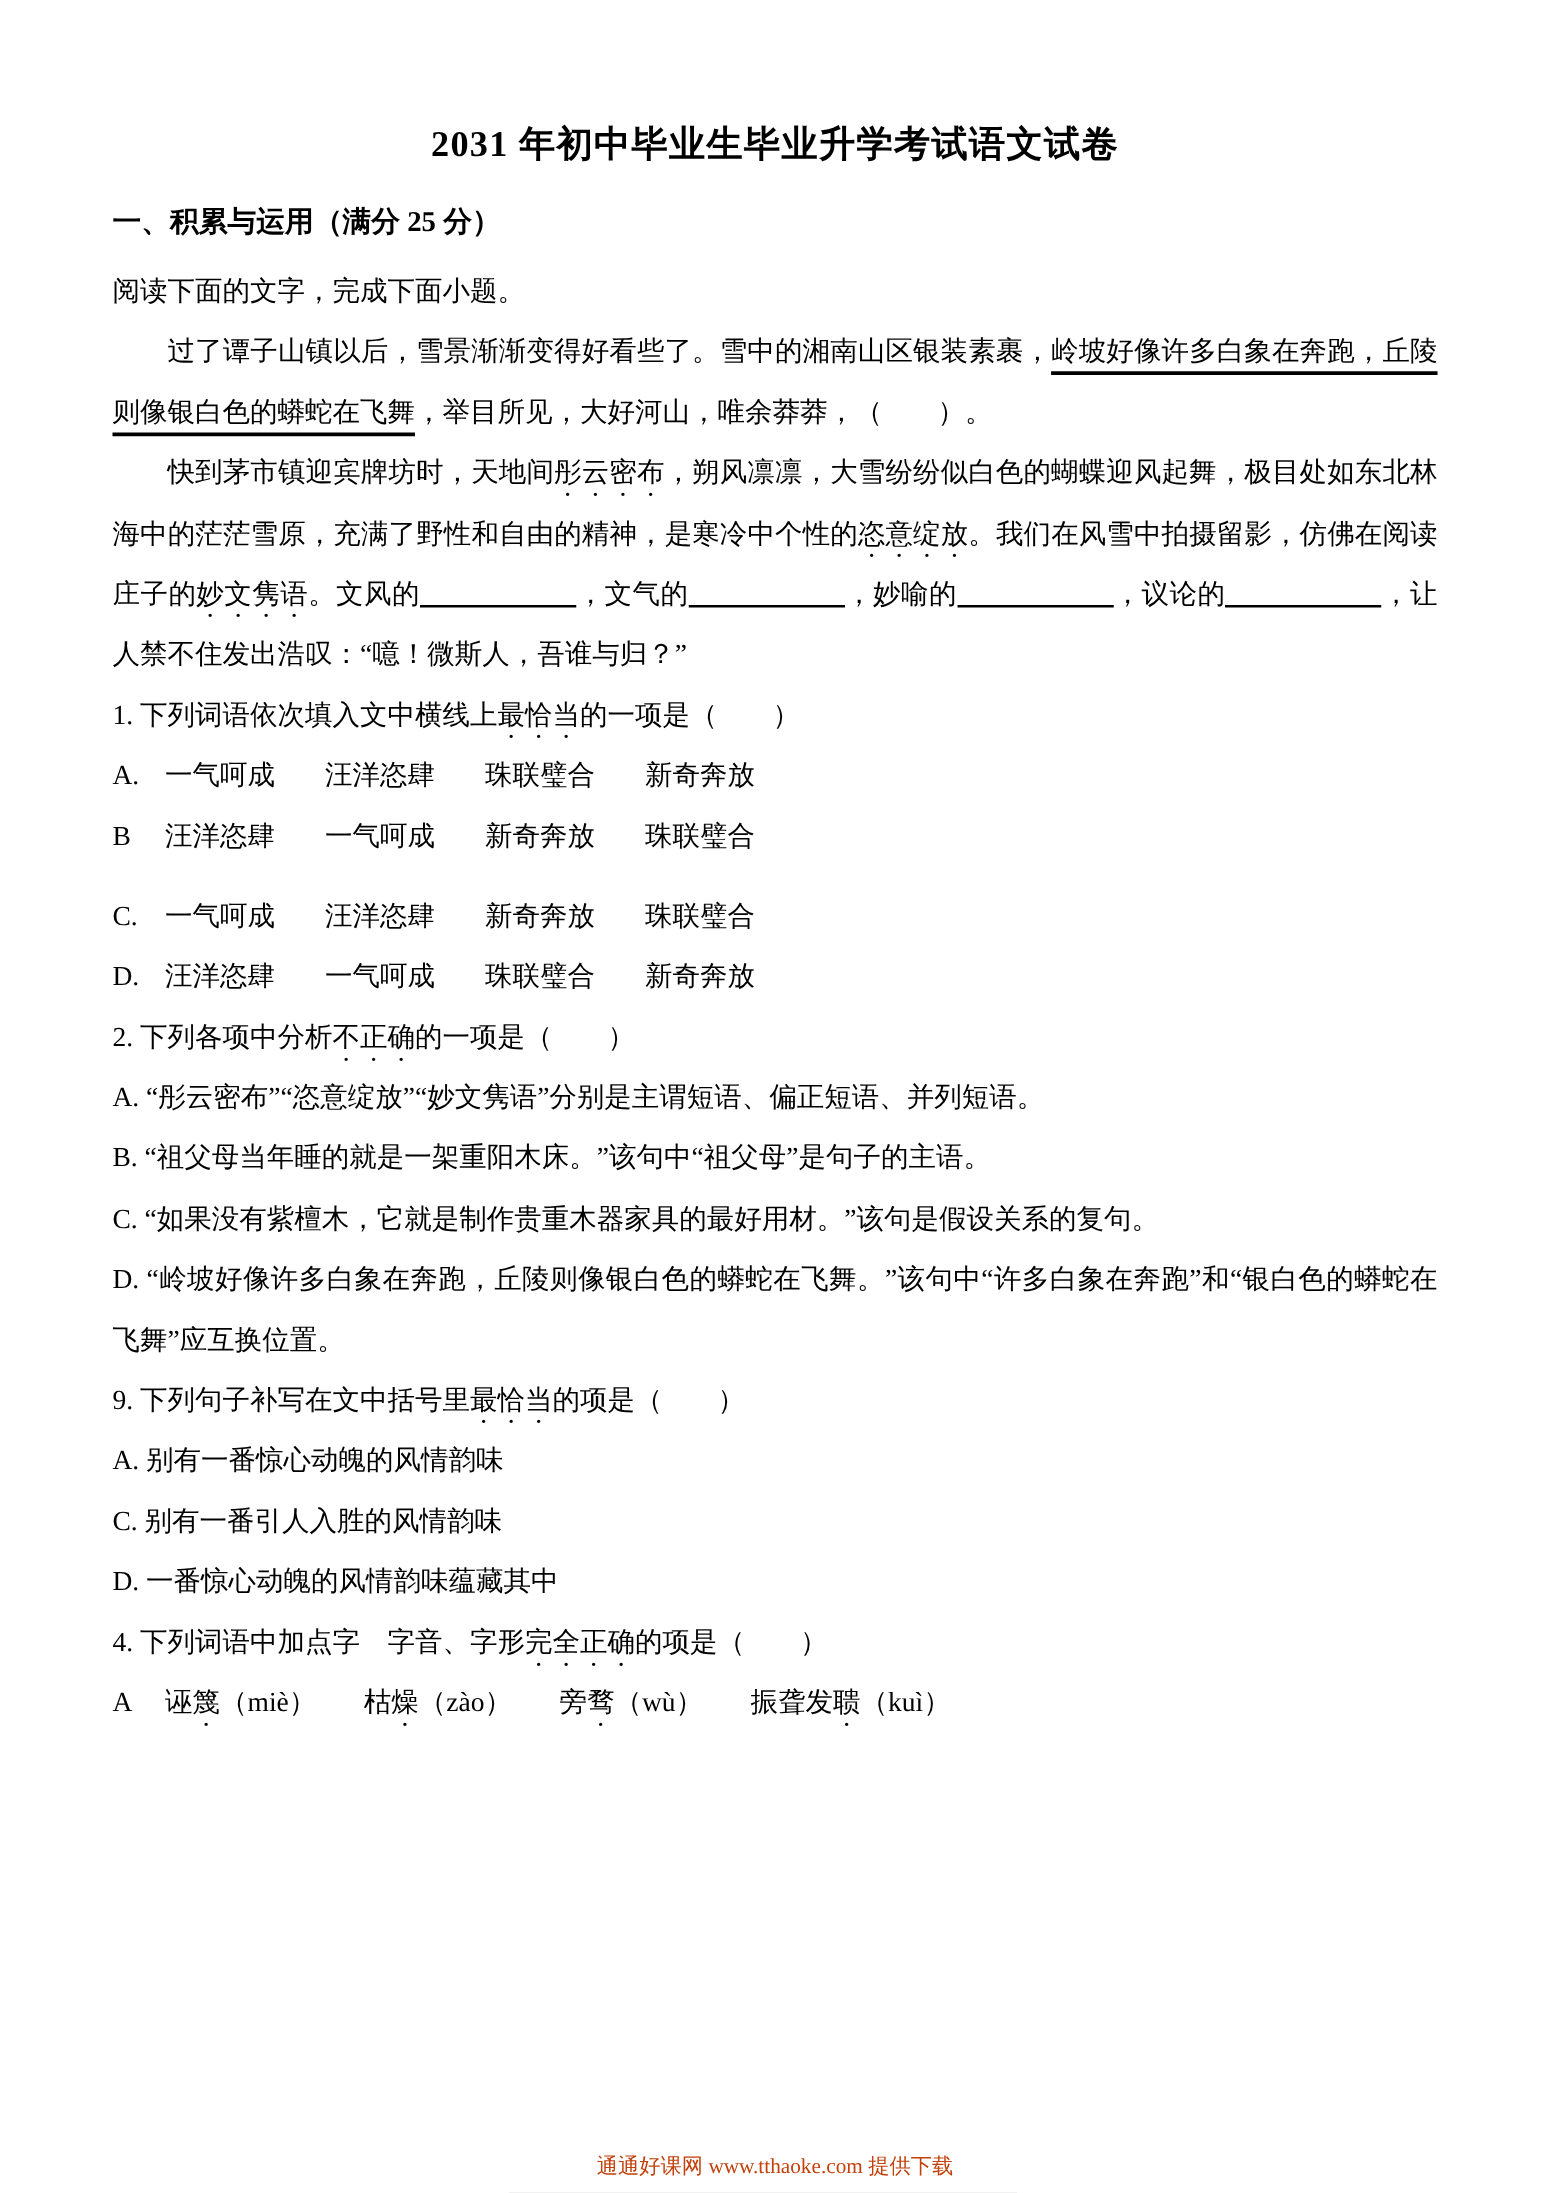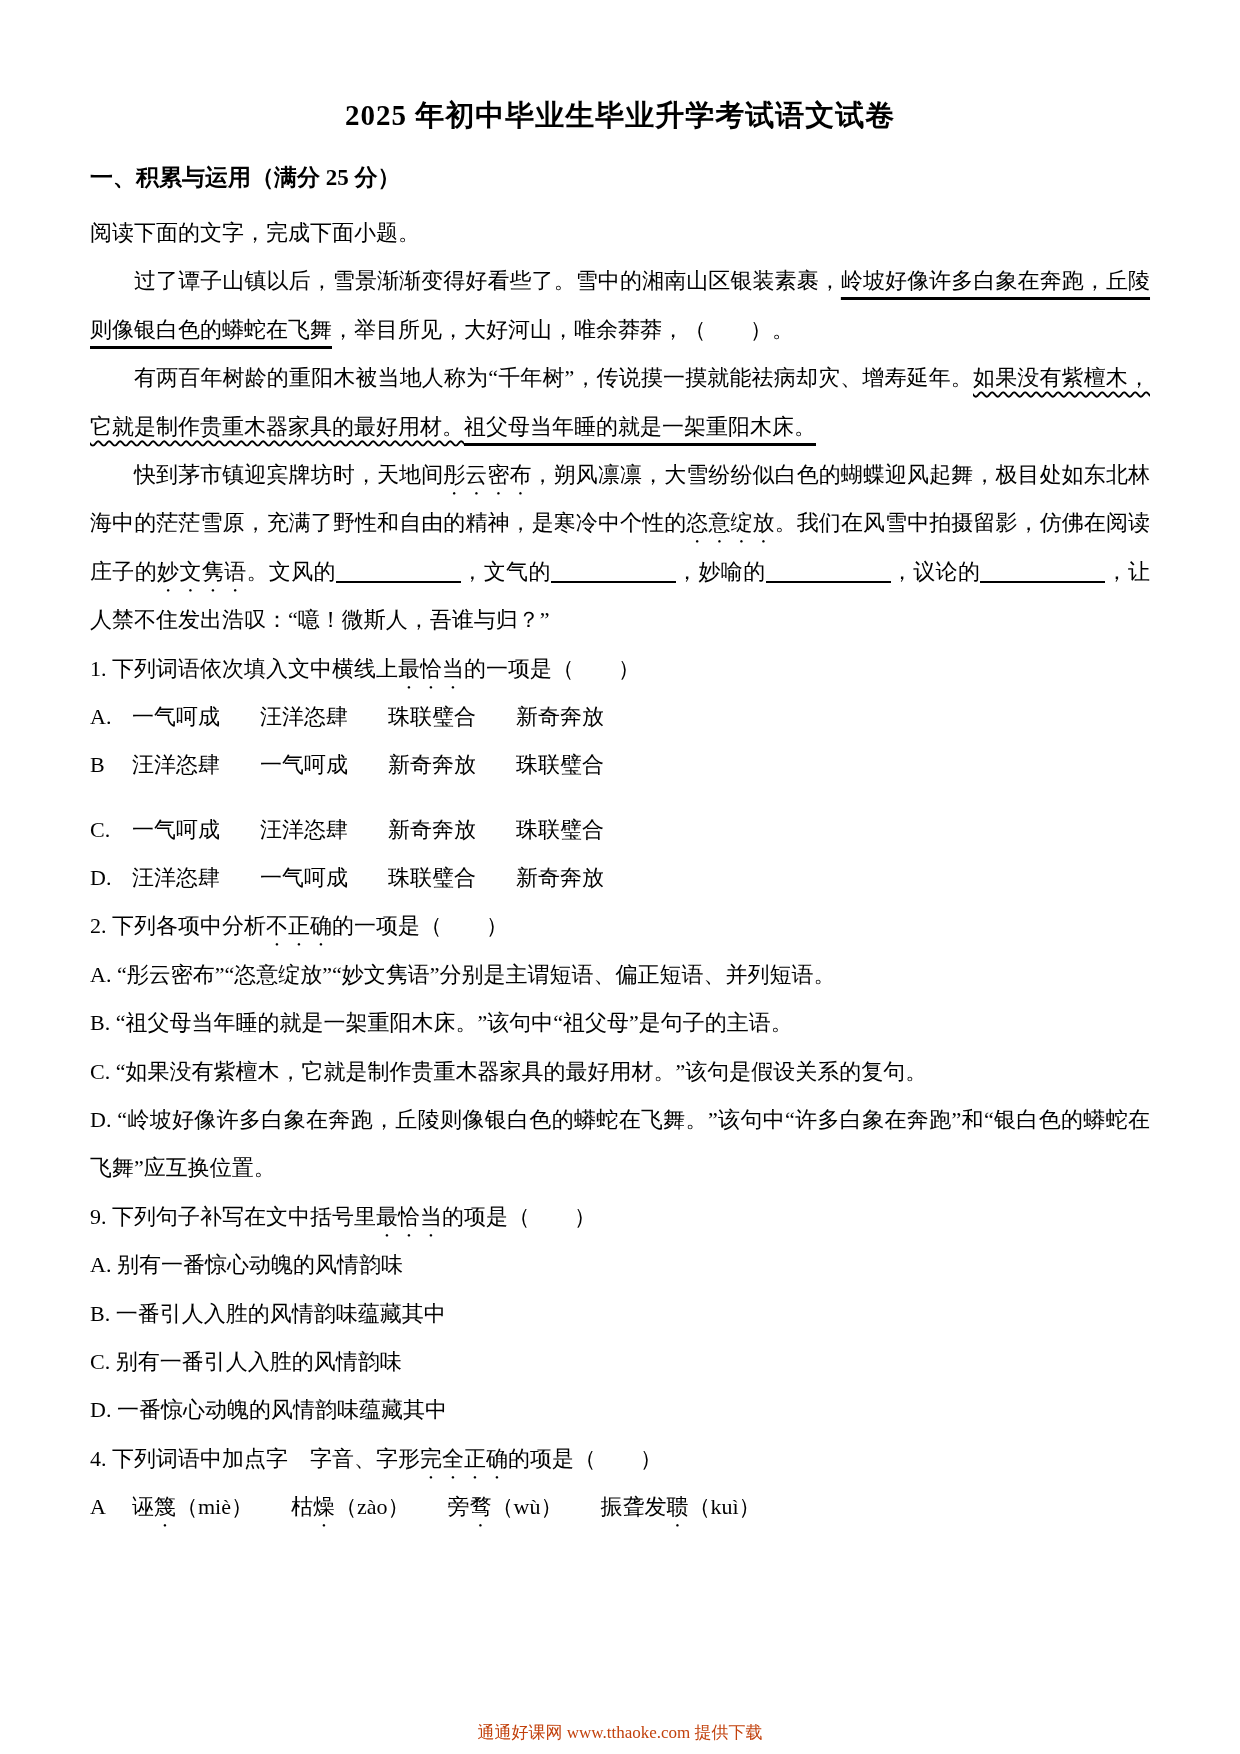--- a/index.html
+++ b/index.html
@@ -65,34 +65,31 @@
     position:absolute; left:0; bottom:10px; width:100%;
     text-align:center; font-size:17px; color:#c2410c;
     font-family:"Liberation Serif","DejaVu Serif",serif;
   }
 </style>
 </head>
 <body>
 
 <div class="page">
 
-  <div class="title">2025 年初中毕业生毕业升学考试语文试卷</div>
+  <div class="title">2031 年初中毕业生毕业升学考试语文试卷</div>
 
 
   <div class="section-heading">一、积累与运用（满分 25 分）</div>
 
   <div class="body-text">阅读下面的文字，完成下面小题。</div>
 
   <div class="body-text indent">
     <span>过了谭子山镇以后，雪景渐渐变得好看些了。雪中的湘南山区银装素裹，</span><span class="u-solid">岭坡好像许多白象在奔跑，丘陵则像银白色的蟒蛇在飞舞</span><span>，举目所见，大好河山，唯余莽莽，（　　）。</span>
   </div>
 
-  <div class="body-text indent">
-    <span>有两百年树龄的重阳木被当地人称为“千年树”，传说摸一摸就能祛病却灾、增寿延年。</span><span class="u-wavy">如果没有紫檀木，它就是制作贵重木器家具的最好用材。</span><span class="u-thick">祖父母当年睡的就是一架重阳木床。</span>
-  </div>
 
   <div class="body-text indent">
     <span>快到茅市镇迎宾牌坊时，天地间</span><span class="em-dot">彤云密布</span><span>，朔风凛凛，大雪纷纷似白色的蝴蝶迎风起舞，极目处如东北林海中的茫茫雪原，充满了野性和自由的精神，是寒冷中个性的</span><span class="em-dot">恣意绽放</span><span>。我们在风雪中拍摄留影，仿佛在阅读庄子的</span><span class="em-dot">妙文隽语</span><span>。文风的</span><span class="blank"></span><span>，文气的</span><span class="blank"></span><span>，妙喻的</span><span class="blank"></span><span>，议论的</span><span class="blank"></span><span>，让人禁不住发出浩叹：“噫！微斯人，吾谁与归？”</span>
   </div>
 
   <div class="line">
     <span>1. 下列词语依次填入文中横线上</span><span class="em-dot">最恰当</span><span>的一项是（　　）</span>
   </div>
 
   <div class="opt-row">
@@ -129,21 +126,20 @@
   </div>
   <div class="line">A. “彤云密布”“恣意绽放”“妙文隽语”分别是主谓短语、偏正短语、并列短语。</div>
   <div class="line">B. “祖父母当年睡的就是一架重阳木床。”该句中“祖父母”是句子的主语。</div>
   <div class="line">C. “如果没有紫檀木，它就是制作贵重木器家具的最好用材。”该句是假设关系的复句。</div>
   <div class="line">D. “岭坡好像许多白象在奔跑，丘陵则像银白色的蟒蛇在飞舞。”该句中“许多白象在奔跑”和“银白色的蟒蛇在飞舞”应互换位置。</div>
 
   <div class="line">
     <span>9. 下列句子补写在文中括号里</span><span class="em-dot">最恰当</span><span>的项是（　　）</span>
   </div>
   <div class="line">A. 别有一番惊心动魄的风情韵味</div>
-  <div class="line">B. 一番引人入胜的风情韵味蕴藏其中</div>
   <div class="line">C. 别有一番引人入胜的风情韵味</div>
   <div class="line">D. 一番惊心动魄的风情韵味蕴藏其中</div>
 
   <div class="line">
     <span>4. 下列词语中加点字　字音、字形</span><span class="em-dot">完全正确</span><span>的项是（　　）</span>
   </div>
   <div class="q4-row">
     <span class="q4-label">A</span>
     <span class="q4-item"><span>诬</span><span class="em-dot">篾</span><span>（miè）</span></span>
     <span class="q4-item"><span>枯</span><span class="em-dot">燥</span><span>（zào）</span></span>

